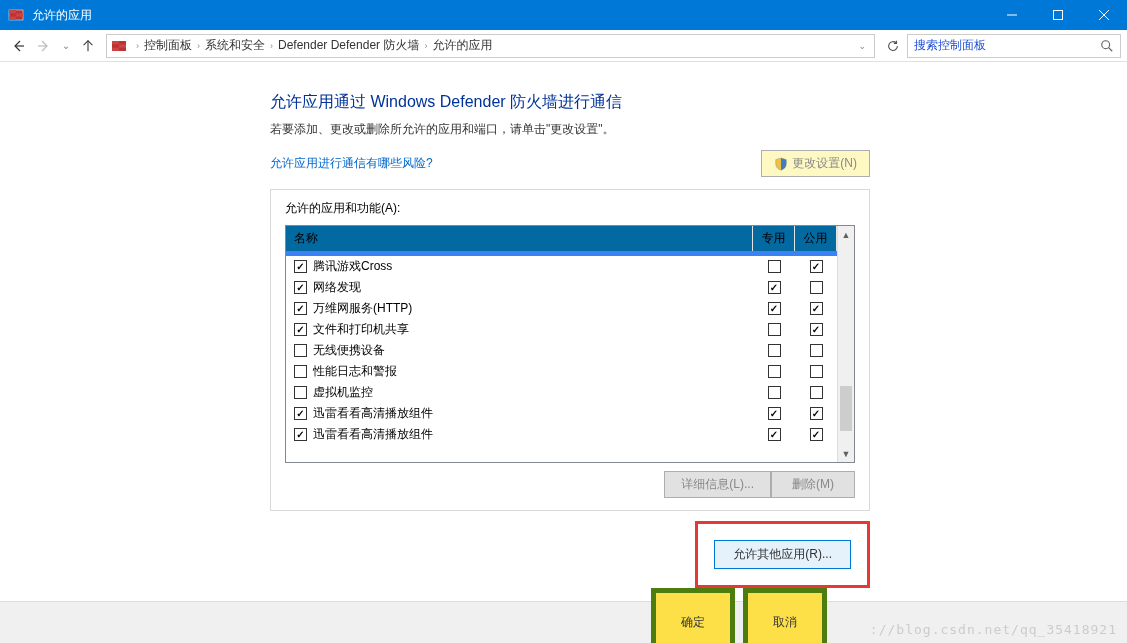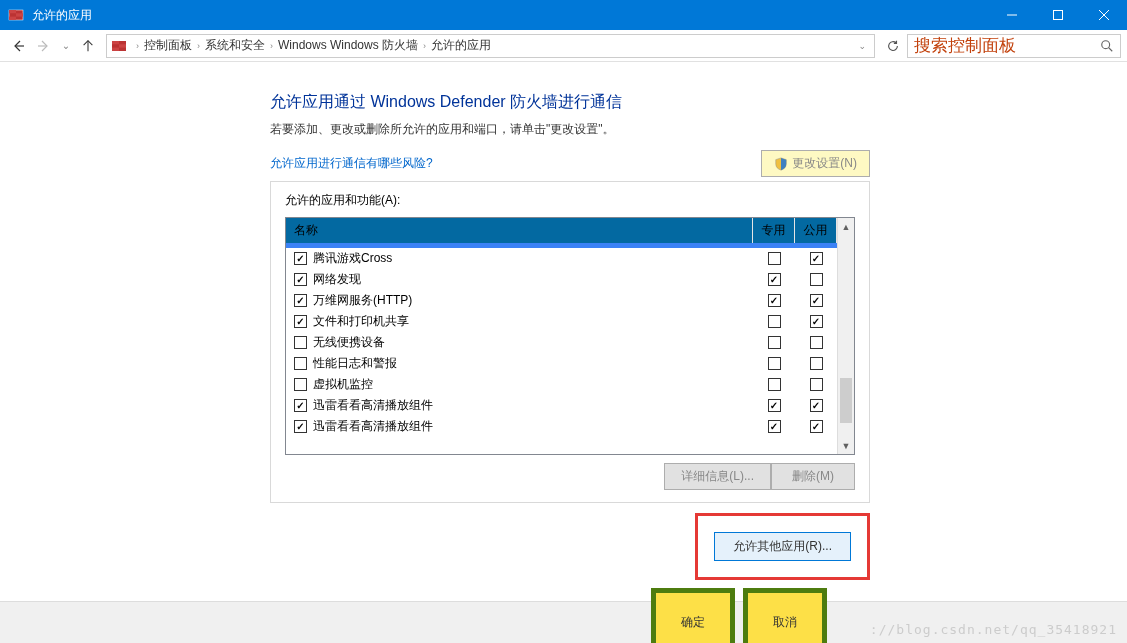--- a/index.html
+++ b/index.html
@@ -14,29 +14,29 @@
     
     .navbar { height: 32px; background: #fff; border-bottom: 1px solid #e1e1e1; display: flex; align-items: center; padding: 0 6px; gap: 2px; }
     .nav-arrow { width: 24px; height: 24px; display: flex; align-items: center; justify-content: center; color: #888; }
     .nav-arrow.active { color: #333; }
     .nav-chevron { width: 16px; display: flex; align-items: center; justify-content: center; color: #888; font-size: 10px; }
     .breadcrumb { flex: 1; display: flex; align-items: center; gap: 3px; font-size: 12px; color: #333; padding: 0 4px; border: 1px solid #ccc; height: 24px; margin: 0 4px; }
     .breadcrumb-icon { width: 16px; height: 16px; margin-right: 4px; }
     .breadcrumb-sep { color: #888; font-size: 9px; margin: 0 2px; }
     .breadcrumb-end { margin-left: auto; color: #888; font-size: 9px; padding-right: 4px; }
     .nav-refresh { width: 24px; display: flex; align-items: center; justify-content: center; color: #555; }
-    .search { width: 214px; height: 24px; border: 1px solid #ccc; display: flex; align-items: center; padding: 0 6px; font-size: 17px; color: #c2410c; }
+    .search { width: 214px; height: 24px; border: 1px solid #ccc; display: flex; align-items: center; padding: 0 6px; font-size: 12px; color: #1d4ed8; }
     .search span { flex: 1; }
     
     .content { position: absolute; top: 62px; left: 0; right: 0; bottom: 42px; background: #fff; overflow: hidden; padding-top: 30px; }
     .inner { width: 600px; margin-left: 270px; }
     
     .page-title { font-size: 16px; color: #003399; margin-bottom: 8px; font-weight: normal; }
     .page-desc { font-size: 12px; color: #333; margin-bottom: 12px; }
-    .risk-row { display: flex; justify-content: space-between; align-items: center; margin-bottom: 4px; }
+    .risk-row { display: flex; justify-content: space-between; align-items: center; margin-bottom: 12px; }
     .risk-link { font-size: 12px; color: #0066cc; }
     .change-btn { font-size: 12px; padding: 4px 12px; border: 1px solid #adadad; background: #fef9c3; color: #888; display: flex; align-items: center; gap: 4px; }
     
     .group { border: 1px solid #d9d9d9; padding: 10px 14px 12px; margin-bottom: 10px; }
     .group-title { font-size: 12px; margin-bottom: 8px; }
     
     .listbox { border: 1px solid #828790; height: 238px; position: relative; display: flex; }
     .listbox-inner { flex: 1; overflow: hidden; }
     .list-header { display: flex; font-size: 12px; border-bottom: 5px solid #3b82f6; background: #0369a1; }
     .list-header .col-name { flex: 1; padding: 4px 8px; border-right: 1px solid #e5e5e5; }
@@ -120,21 +120,21 @@
         <rect x="1" y="3" width="14" height="10" fill="#b33"></rect>
         <rect x="1" y="3" width="7" height="3.3" fill="#c44"></rect>
         <rect x="8" y="6.3" width="7" height="3.3" fill="#c44"></rect>
         <rect x="1" y="9.6" width="7" height="3.3" fill="#c44"></rect>
       </svg>
     <span class="breadcrumb-sep">›</span>
     <span>控制面板</span>
     <span class="breadcrumb-sep">›</span>
     <span>系统和安全</span>
     <span class="breadcrumb-sep">›</span>
-    <span>Windows Windows 防火墙</span>
+    <span>Defender Defender 防火墙</span>
     <span class="breadcrumb-sep">›</span>
     <span>允许的应用</span>
     <span class="breadcrumb-end">⌄</span>
   </div>
   <div class="nav-refresh">
       <svg width="14" height="14" viewBox="0 0 16 16" fill="none" stroke="#555" stroke-width="1.3">
         <path d="M13 8 A5 5 0 1 1 11.5 4.5"></path>
         <path d="M12 2 L12 5 L9 5" fill="#555"></path>
       </svg>
     </div>

